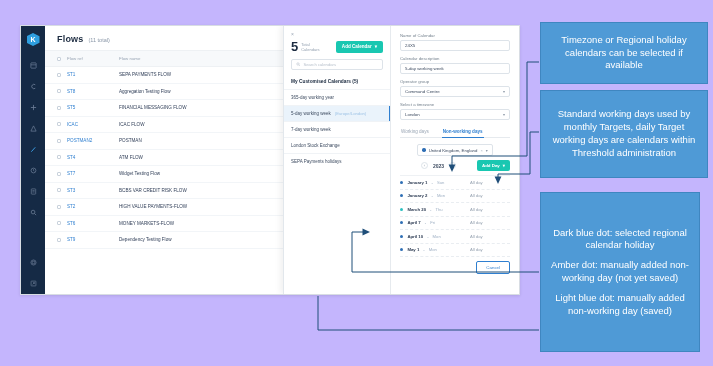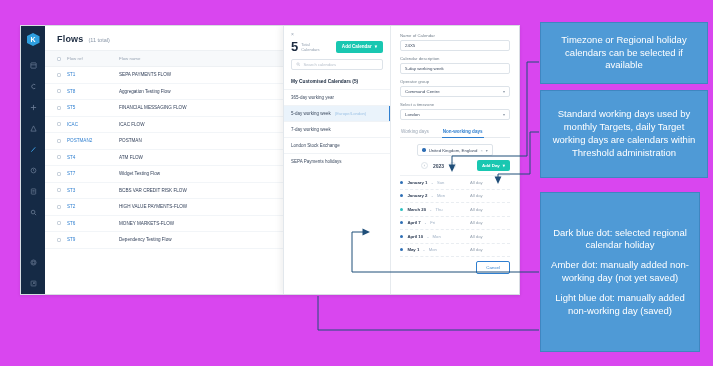--- a/index.html
+++ b/index.html
@@ -2,21 +2,21 @@
 <html><head>
 <meta charset="utf-8">
 <style>
   * { box-sizing: border-box; margin: 0; padding: 0; }
   html, body {
     width: 713px; height: 366px;
     background: #ffffff;
     font-family: "Liberation Sans", sans-serif;
     overflow: hidden;
   }
-  #root { position: relative; width: 713px; height: 366px; background:#d946ef; }
+  #root { position: relative; width: 713px; height: 366px; background:#c4b5fd; }
 
   
   .app-window {
     position: absolute; left: 20px; top: 25px;
     width: 500px; height: 270px;
     background: #ffffff;
     border: 1px solid #d8dde3;
     box-shadow: 0 1px 3px rgba(0,0,0,.10);
     display: flex;
     overflow: hidden;

